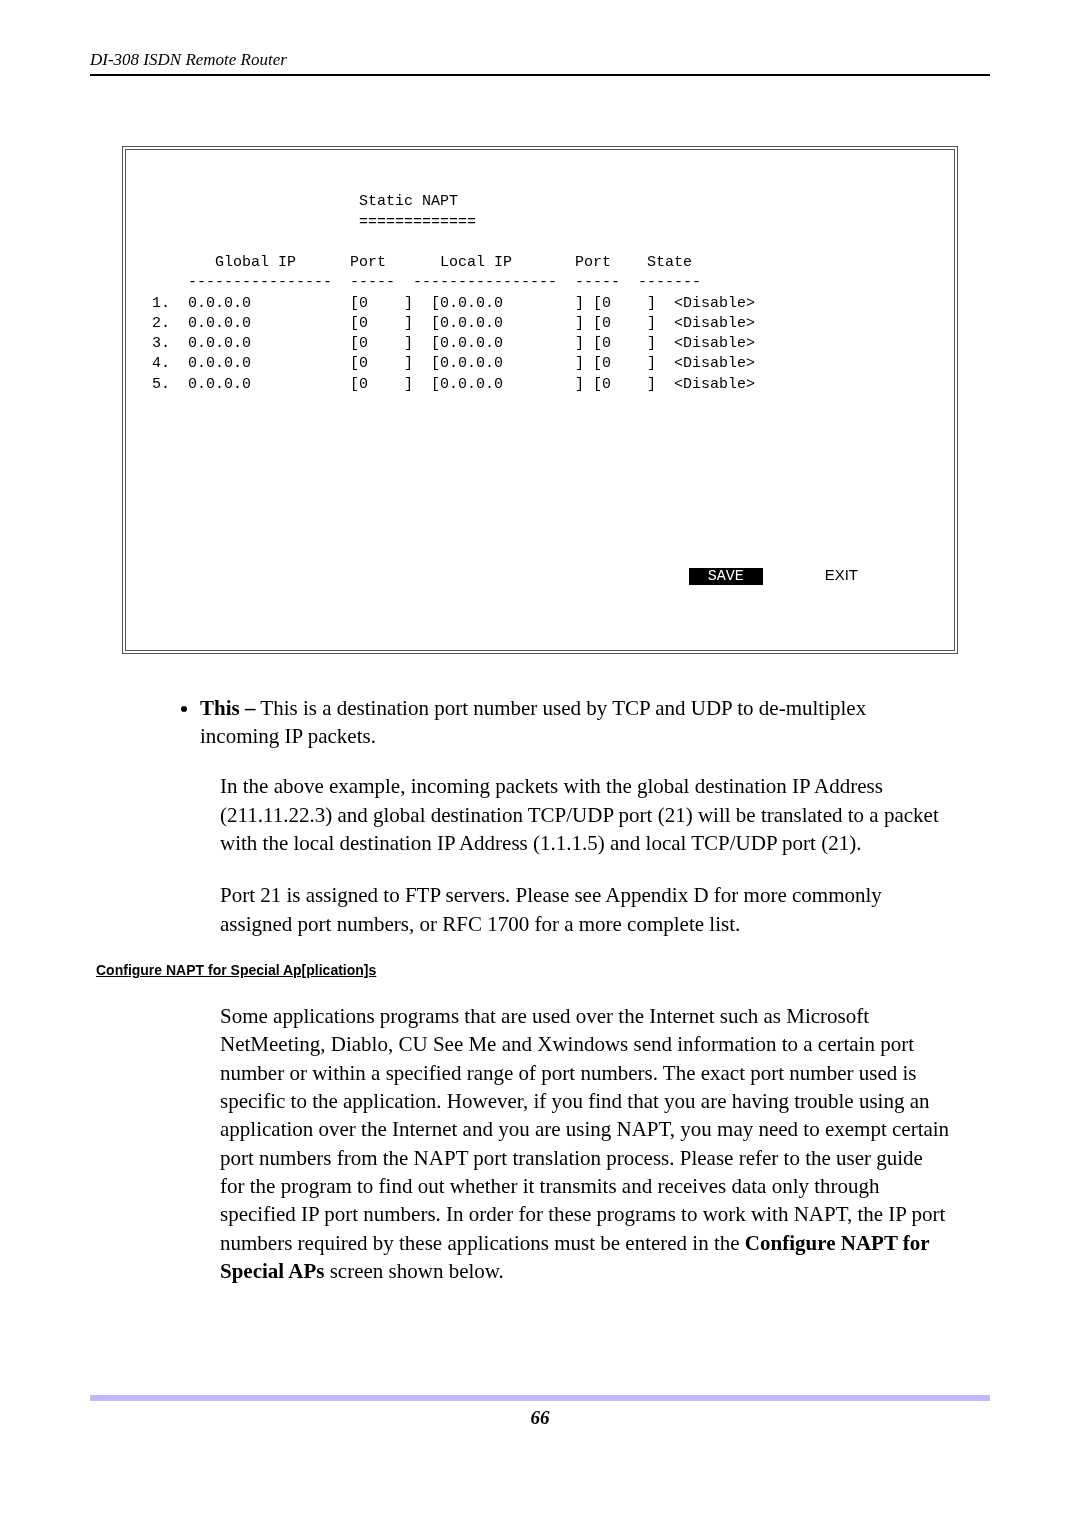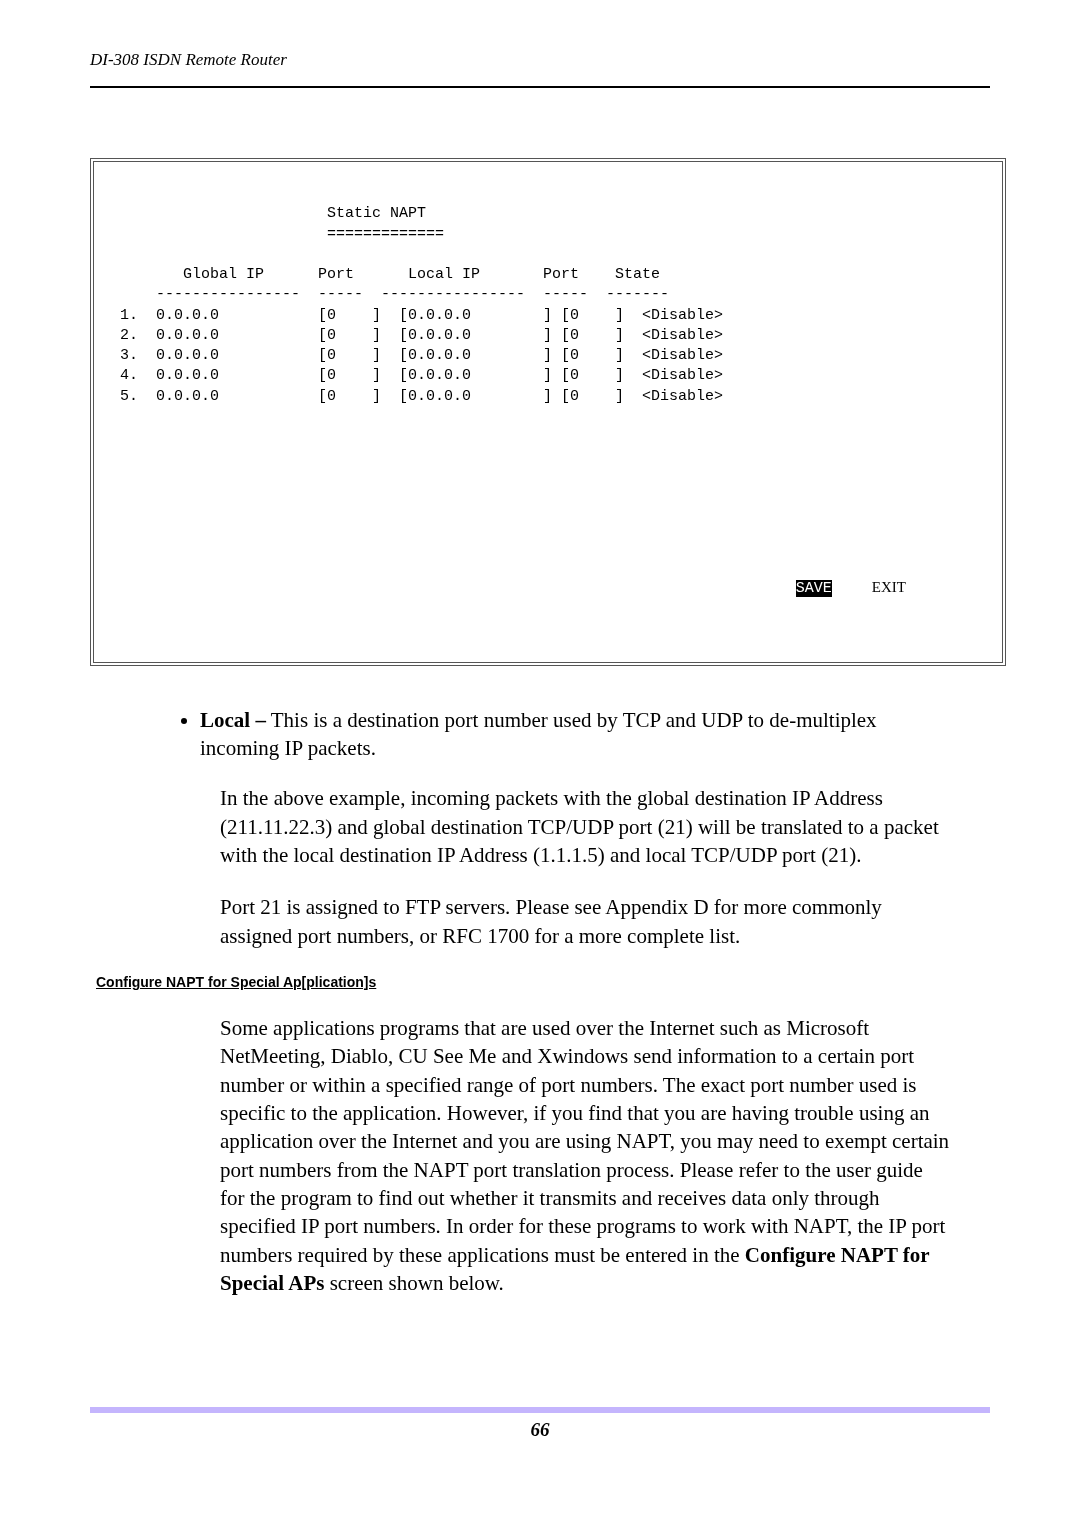--- a/index.html
+++ b/index.html
@@ -11,51 +11,51 @@
     color: #000;
     width: 1080px;
   }
   .page {
     padding: 50px 90px 40px 90px;
   }
   .header-line {
     font-style: italic;
     font-size: 17px;
     border-bottom: 2px solid #000;
-    padding-bottom: 16px;
+    padding-bottom: 4px;
     margin-bottom: 70px;
   }
   .terminal-box {
     margin: 0 auto 40px auto;
-    width: 916px;
+    width: 836px;
     border: 4px double #555;
     background: #fff;
     padding: 22px 26px 22px 26px;
     font-family: "Courier New", Courier, monospace;
     font-size: 15px;
     line-height: 1.35;
     white-space: pre;
     color: #000;
   }
   .term-footer {
     margin-top: 170px;
     text-align: right;
     padding-right: 70px;
   }
   .save-btn {
     background: #000;
     color: #fff;
-    padding: 0 0;
+    padding: 0 19px;
     font-family: "Courier New", Courier, monospace;
     font-size: 15px;
   }
   .exit-txt {
-    font-family: Liberation Serif, serif;
+    font-family: Liberation Sans, sans-serif;
     font-size: 15px;
-    margin-left: 40px;
+    margin-left: 62px;
   }
   ul.bullets {
     margin: 0 0 22px 110px;
     padding: 0;
     list-style: disc;
   }
   ul.bullets li {
     font-size: 21px;
     line-height: 1.35;
     margin-bottom: 18px;
@@ -99,21 +99,21 @@
 <span>1.  0.0.0.0           [0    ]  [0.0.0.0        ] [0    ]  &lt;Disable&gt;</span>
 <span>2.  0.0.0.0           [0    ]  [0.0.0.0        ] [0    ]  &lt;Disable&gt;</span>
 <span>3.  0.0.0.0           [0    ]  [0.0.0.0        ] [0    ]  &lt;Disable&gt;</span>
 <span>4.  0.0.0.0           [0    ]  [0.0.0.0        ] [0    ]  &lt;Disable&gt;</span>
 <span>5.  0.0.0.0           [0    ]  [0.0.0.0        ] [0    ]  &lt;Disable&gt;</span>
 <div class="term-footer"><span class="save-btn">SAVE</span><span class="exit-txt">EXIT</span></div>
   </div>
 
   <ul class="bullets">
     <li>
-      <b>Local –</b><span> This is a destination port number used by TCP and UDP to de-multiplex incoming IP packets.</span>
+      <b>This –</b><span> This is a destination port number used by TCP and UDP to de-multiplex incoming IP packets.</span>
     </li>
   </ul>
 
   <div class="para-block">In the above example, incoming packets with the global destination IP Address (211.11.22.3) and global destination TCP/UDP port (21) will be translated to a packet with the local destination IP Address (1.1.1.5) and local TCP/UDP port (21).</div>
 
   <div class="para-block">Port 21 is assigned to FTP servers. Please see Appendix D for more commonly assigned port numbers, or RFC 1700 for a more complete list.</div>
 
   <div class="section-heading"> Configure NAPT for Special Ap[plication]s</div>
 
   <div class="para-block">

